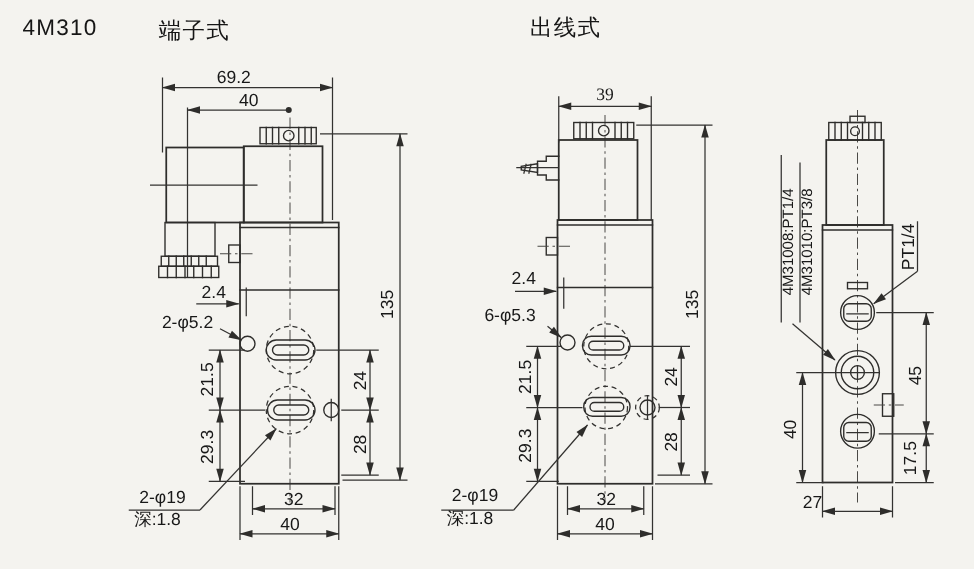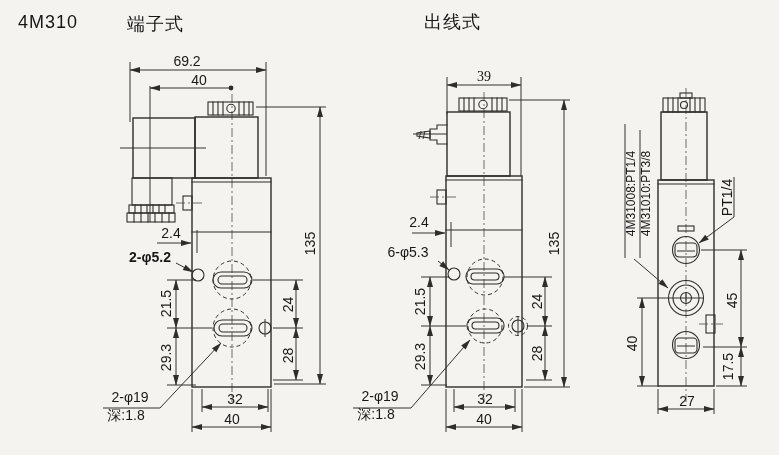--- a/index.html
+++ b/index.html
@@ -208,21 +208,21 @@
   </g>
 </svg>
 
 <div class="ttl" style="left:18px;top:12px;">4M310</div>
 <div class="ttl" style="left:127px;top:12px;">端子式</div>
 <div class="ttl" style="left:424px;top:10px;">出线式</div>
 
 <div class="lbl" style="left:168px;top:54px;width:38px;">69.2</div>
 <div class="lbl" style="left:184px;top:73px;width:30px;">40</div>
 <div class="lbl" style="left:156px;top:226px;width:30px;">2.4</div>
-<div class="lbl" style="left:121px;top:250px;width:58px;font-weight:bold;">2-φ5.2</div>
+<div class="lbl" style="left:121px;top:250px;width:58px;">2-φ5.2</div>
 <div class="lbl v" style="left:149px;top:296px;width:34px;">21.5</div>
 <div class="lbl v" style="left:149px;top:350px;width:34px;">29.3</div>
 <div class="lbl v" style="left:277px;top:297px;width:22px;">24</div>
 <div class="lbl v" style="left:277px;top:348px;width:22px;">28</div>
 <div class="lbl v" style="left:293px;top:236px;width:34px;">135</div>
 <div class="lbl" style="left:221px;top:392px;width:28px;">32</div>
 <div class="lbl" style="left:217px;top:412px;width:30px;">40</div>
 <div class="lbl" style="left:102px;top:390px;width:56px;">2-φ19</div>
 <div class="lbl" style="left:101px;top:408px;width:50px;">深:1.8</div>
 
@@ -238,15 +238,15 @@
 <div class="lbl" style="left:469px;top:412px;width:30px;">40</div>
 <div class="lbl" style="left:352px;top:389px;width:56px;">2-φ19</div>
 <div class="lbl" style="left:351px;top:407px;width:50px;">深:1.8</div>
 
 <div class="lbl v sm" style="left:575px;top:186px;width:112px;">4M31008:PT1/4</div>
 <div class="lbl v sm" style="left:590px;top:186px;width:112px;">4M31010:PT3/8</div>
 <div class="lbl v" style="left:705px;top:190px;width:44px;">PT1/4</div>
 <div class="lbl v" style="left:721px;top:293px;width:22px;">45</div>
 <div class="lbl v" style="left:711px;top:359px;width:34px;">17.5</div>
 <div class="lbl v" style="left:621px;top:336px;width:22px;">40</div>
-<div class="lbl" style="left:674px;top:394px;width:26px;text-align:center;">27</div>
+<div class="lbl" style="left:637px;top:394px;width:26px;text-align:center;">27</div>
 
 </div>
 
 </body></html>

